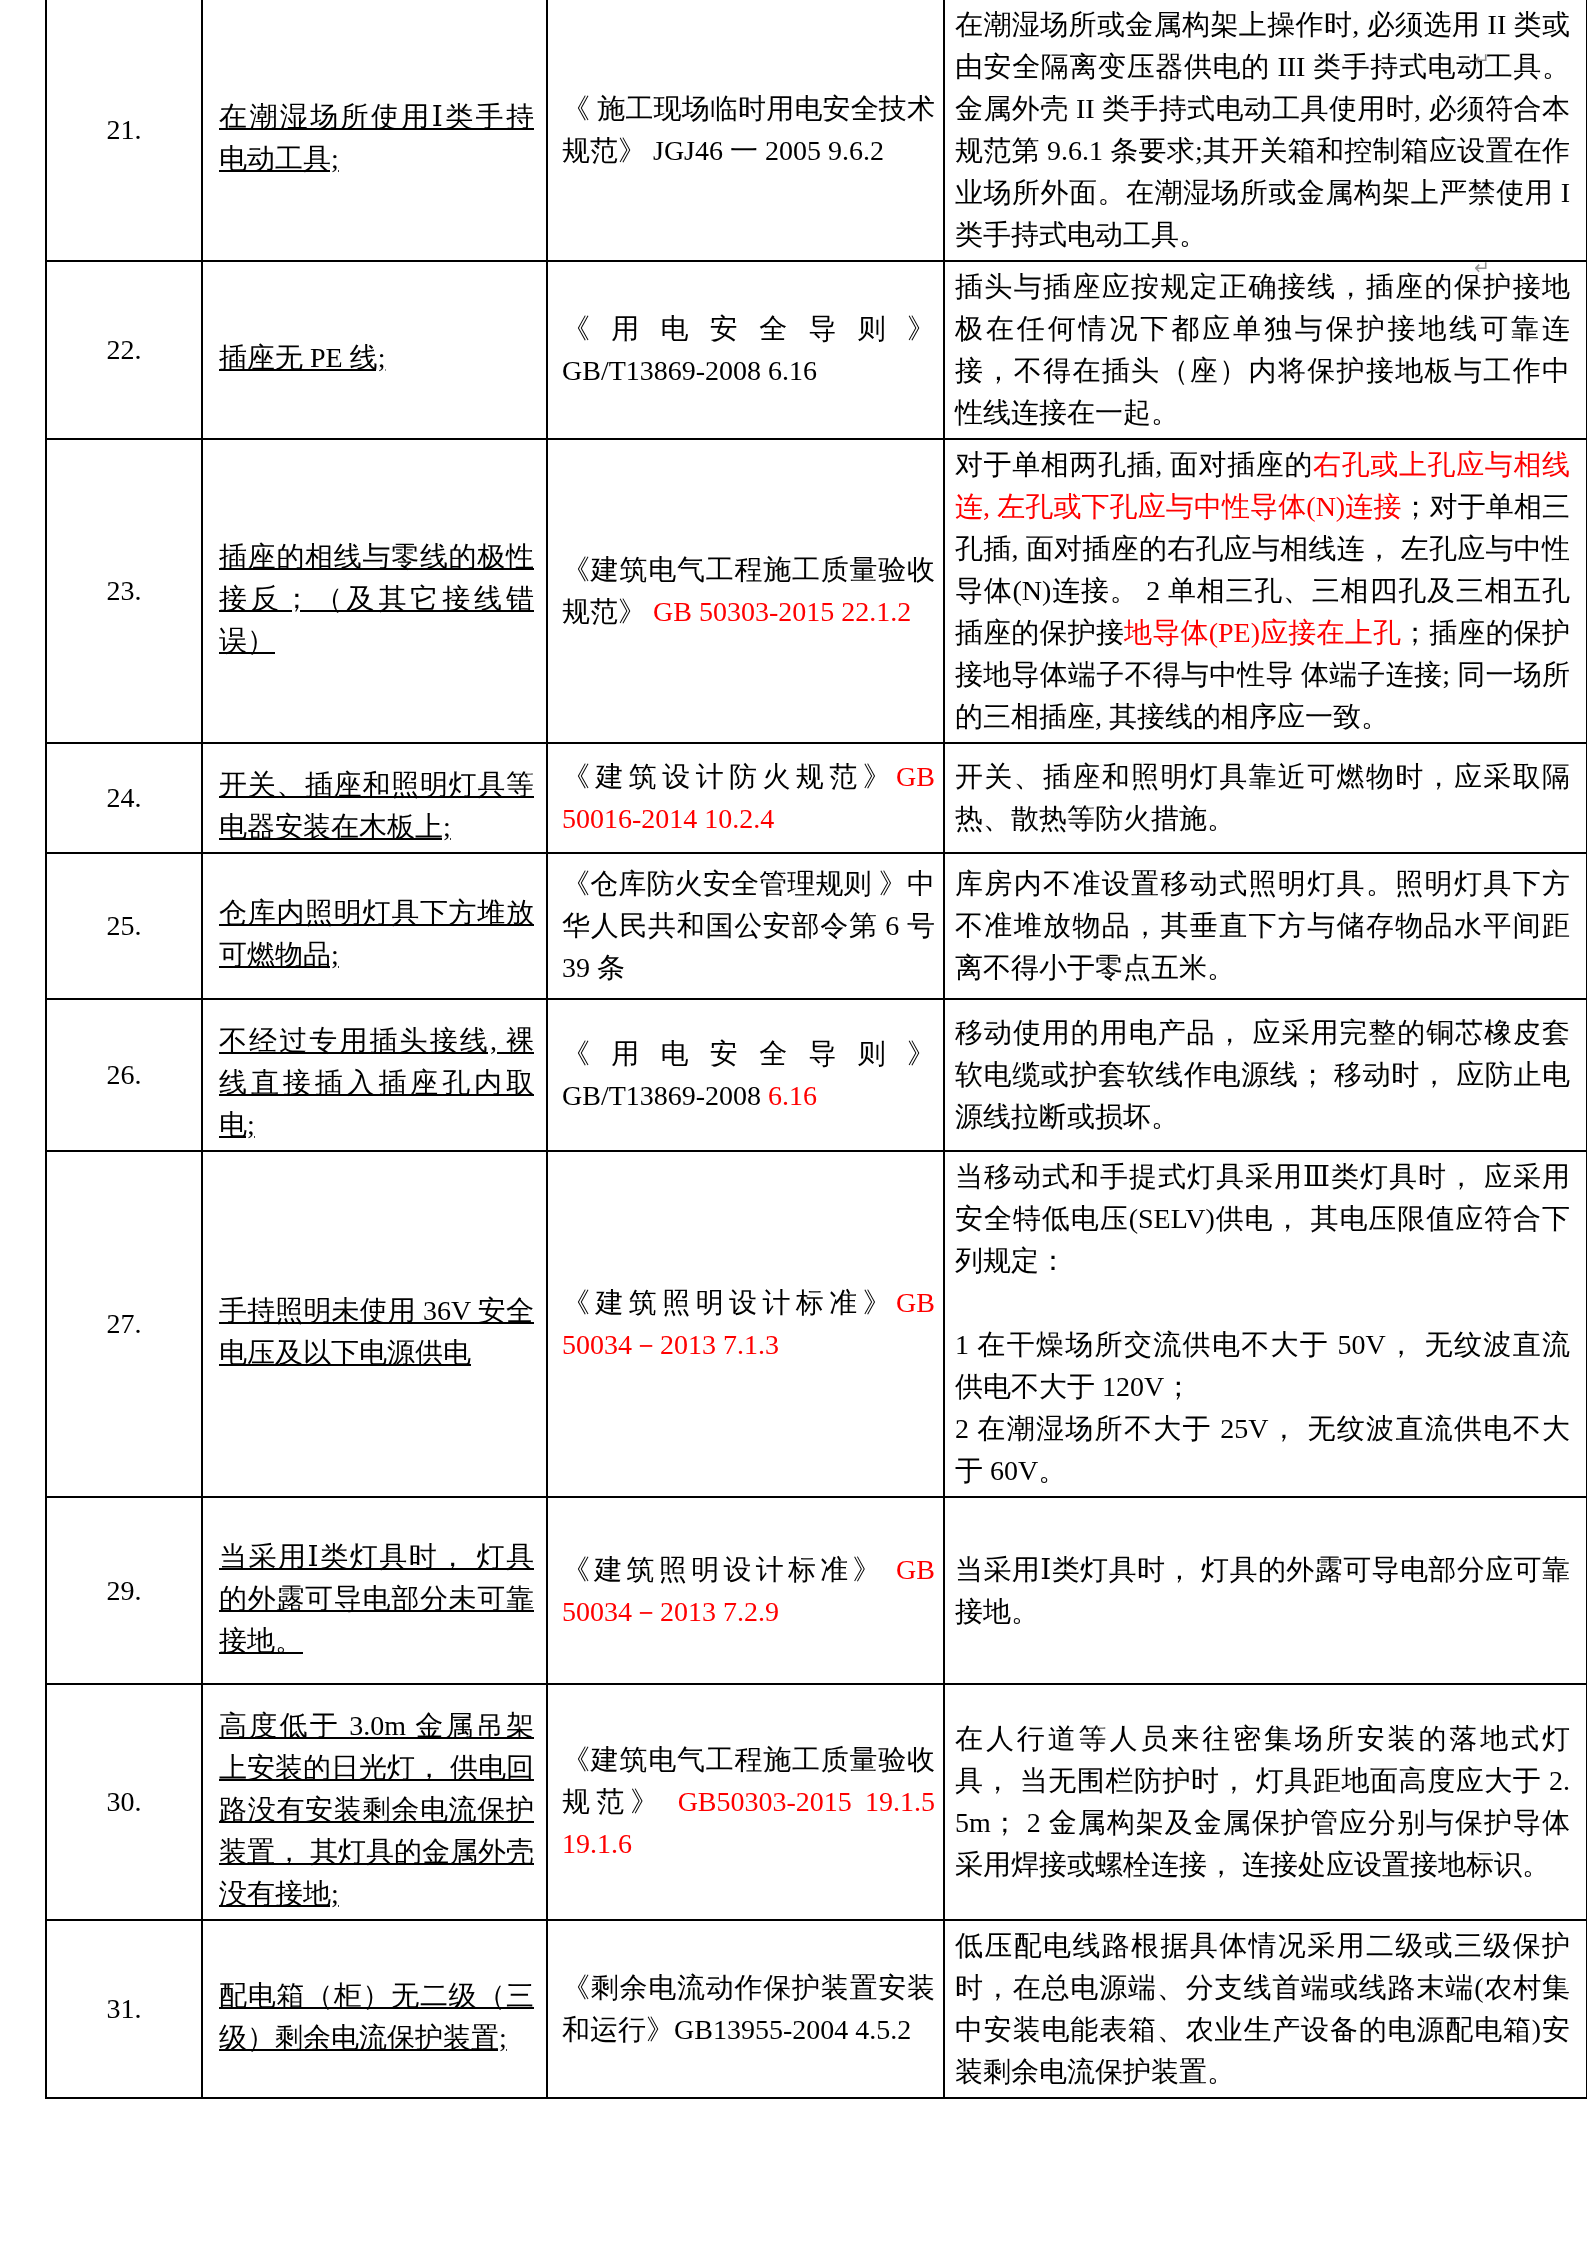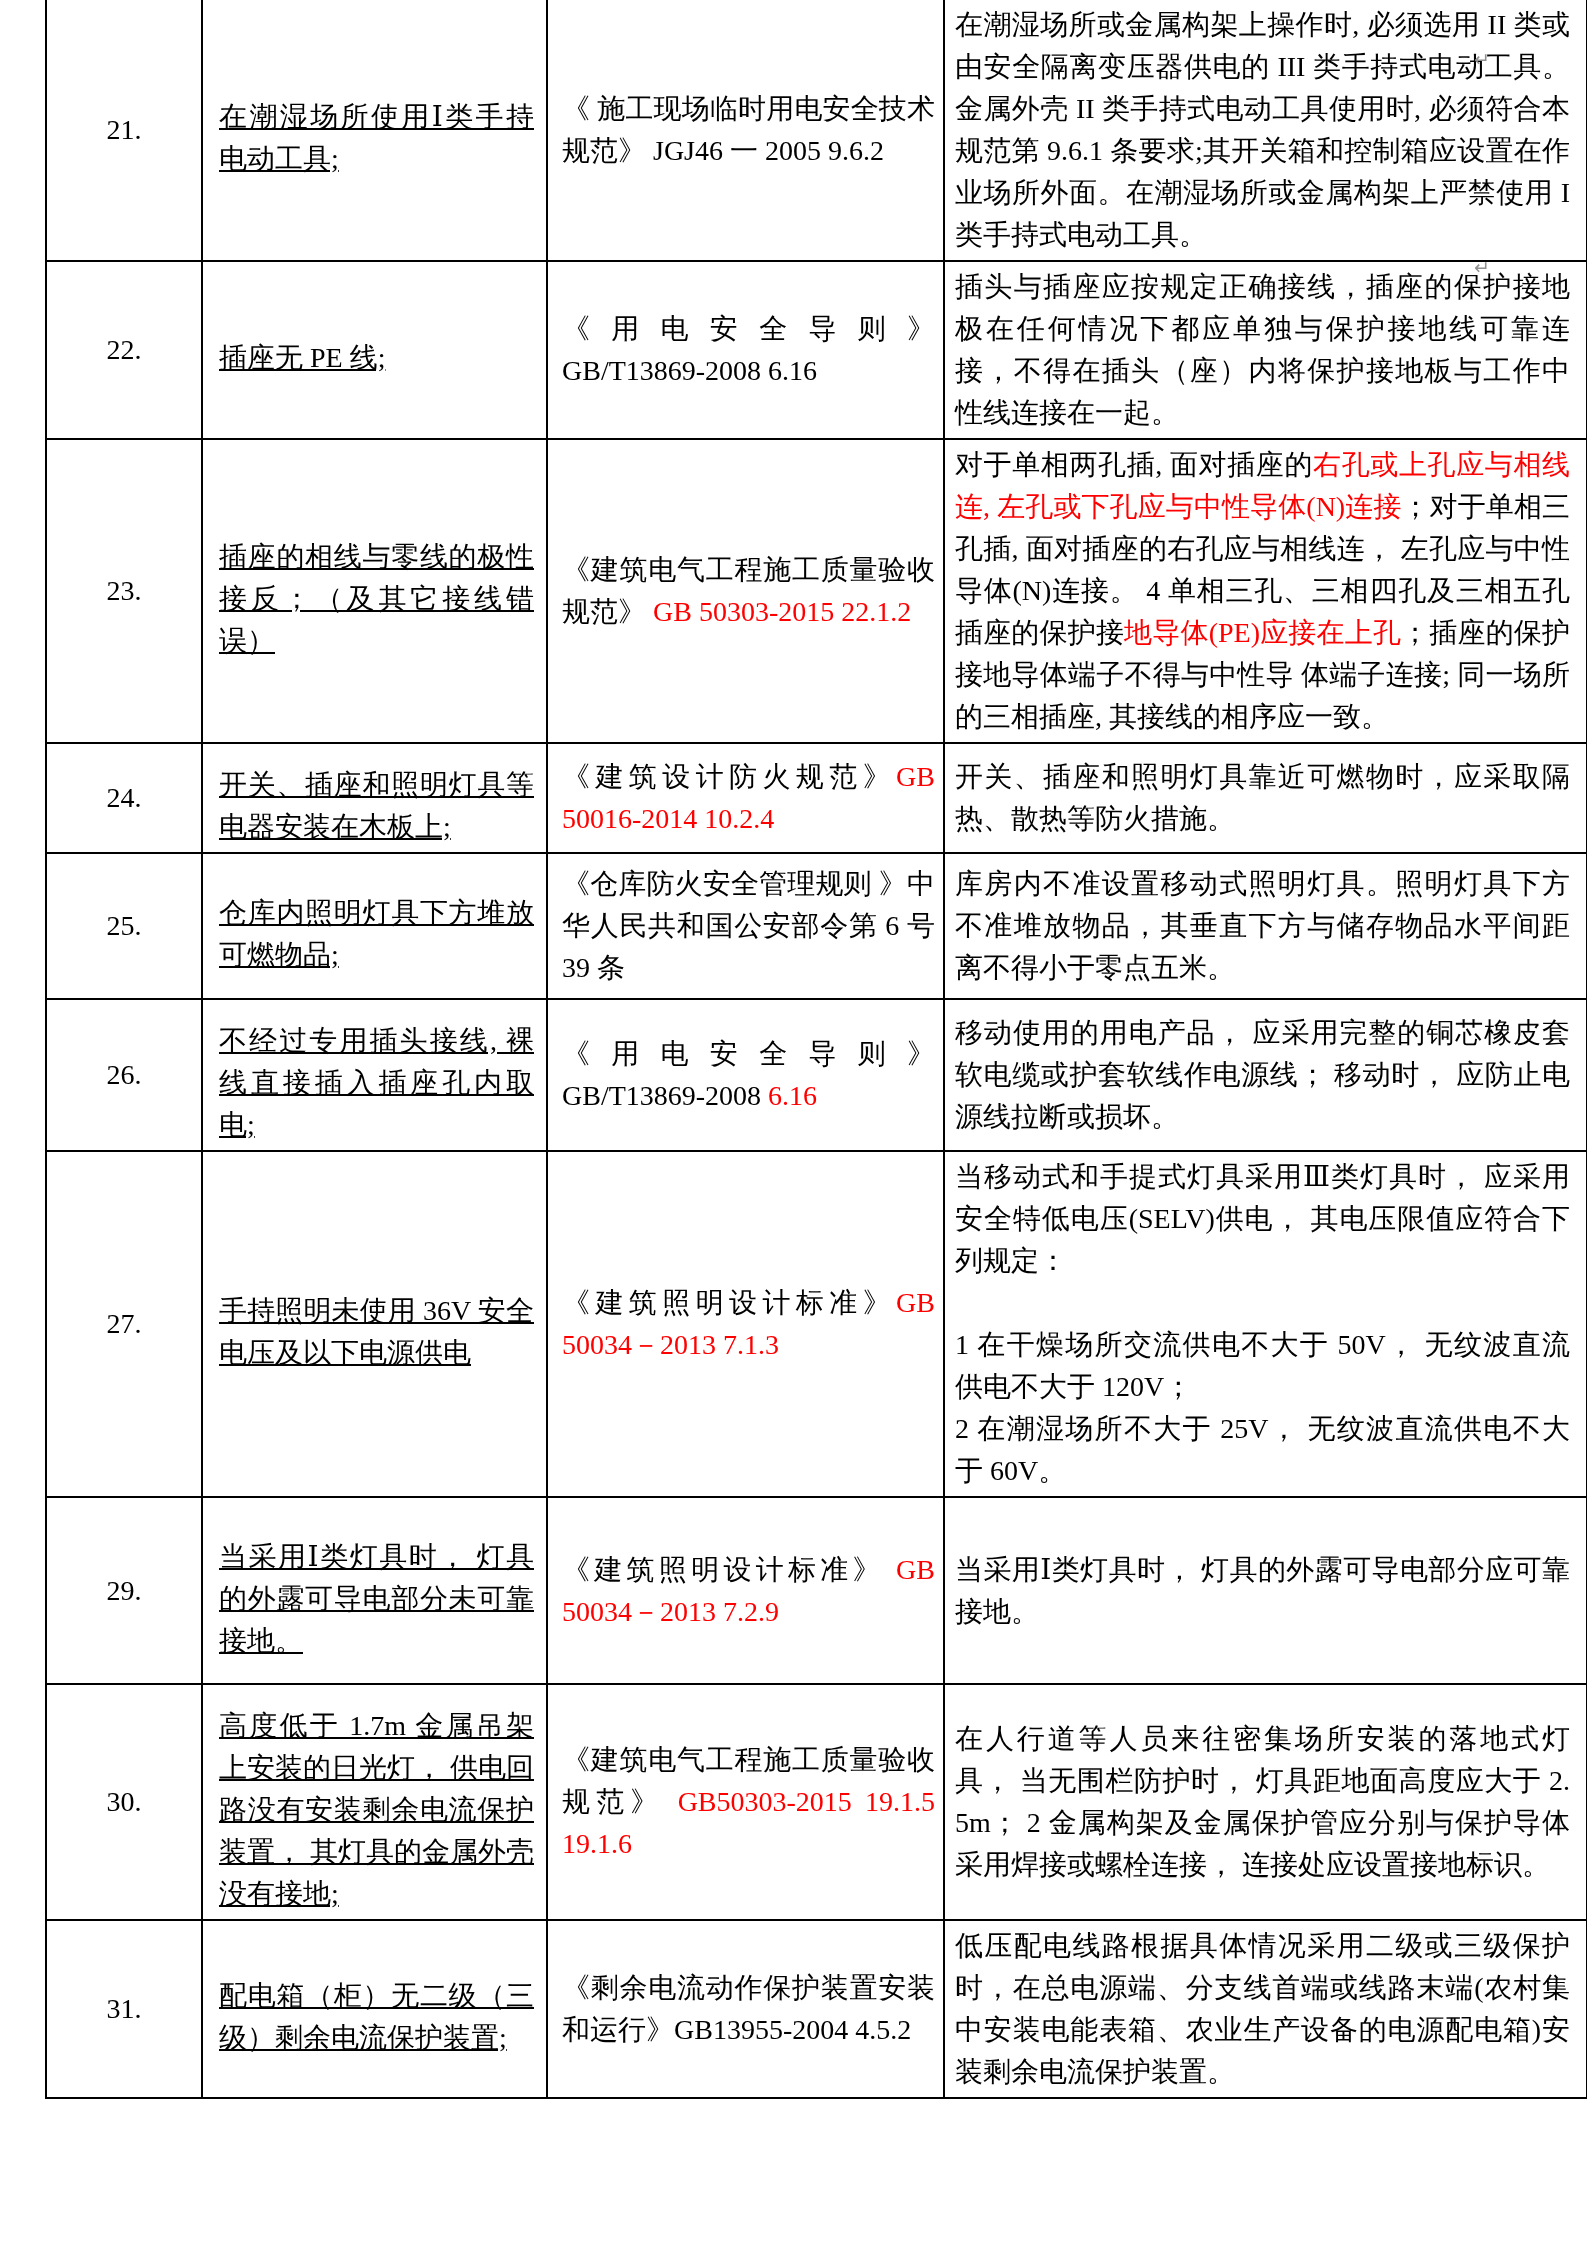--- a/index.html
+++ b/index.html
@@ -51,21 +51,21 @@
         <td class="c-std"><span class="">《用电安全导则》 GB/T13869-2008 6.16</span></td>
         <td class="c-detail">
           <div class="para"><span class="">插头与插座应按规定正确接线，插座的保护接地极在任何情况下都应单独与保护接地线可靠连接，不得在插头（座）内将保护接地板与工作中性线连接在一起。</span></div>
         </td>
       </tr>
       <tr style="height: 292px;">
         <td class="c-num">23.</td>
         <td class="c-issue">插座的相线与零线的极性接反；（及其它接线错误）</td>
         <td class="c-std"><span class="">《建筑电气工程施工质量验收规范》 </span><span class="red">GB  50303-2015 22.1.2</span></td>
         <td class="c-detail">
-          <div class="para"><span class="">对于单相两孔插, 面对插座的</span><span class="red">右孔或上孔应与相线连, 左孔或下孔应与中性导体(N)连接</span><span class="">；对于单相三孔插, 面对插座的右孔应与相线连， 左孔应与中性导体(N)连接。 4 单相三孔、三相四孔及三相五孔插座的保护接</span><span class="red">地导体(PE)应接在上孔</span><span class="">；插座的保护接地导体端子不得与中性导 体端子连接; 同一场所的三相插座, 其接线的相序应一致。</span></div>
+          <div class="para"><span class="">对于单相两孔插, 面对插座的</span><span class="red">右孔或上孔应与相线连, 左孔或下孔应与中性导体(N)连接</span><span class="">；对于单相三孔插, 面对插座的右孔应与相线连， 左孔应与中性导体(N)连接。 2 单相三孔、三相四孔及三相五孔插座的保护接</span><span class="red">地导体(PE)应接在上孔</span><span class="">；插座的保护接地导体端子不得与中性导 体端子连接; 同一场所的三相插座, 其接线的相序应一致。</span></div>
         </td>
       </tr>
       <tr style="height: 85px;">
         <td class="c-num">24.</td>
         <td class="c-issue">开关、插座和照明灯具等电器安装在木板上;</td>
         <td class="c-std"><span class="">《建筑设计防火规范》</span><span class="red">GB 50016-2014 10.2.4</span></td>
         <td class="c-detail">
           <div class="para"><span class="">开关、插座和照明灯具靠近可燃物时，应采取隔热、散热等防火措施。</span></div>
         </td>
       </tr>
@@ -99,21 +99,21 @@
       <tr style="height: 187px;">
         <td class="c-num">29.</td>
         <td class="c-issue">当采用Ⅰ类灯具时， 灯具的外露可导电部分未可靠接地。</td>
         <td class="c-std"><span class="">《建筑照明设计标准》 </span><span class="red">GB 50034－2013 7.2.9</span></td>
         <td class="c-detail">
           <div class="para"><span class="">当采用Ⅰ类灯具时， 灯具的外露可导电部分应可靠接地。</span></div>
         </td>
       </tr>
       <tr style="height: 210px;">
         <td class="c-num">30.</td>
-        <td class="c-issue">高度低于 1.7m 金属吊架上安装的日光灯， 供电回路没有安装剩余电流保护装置， 其灯具的金属外壳没有接地;</td>
+        <td class="c-issue">高度低于 3.0m 金属吊架上安装的日光灯， 供电回路没有安装剩余电流保护装置， 其灯具的金属外壳没有接地;</td>
         <td class="c-std"><span class="">《建筑电气工程施工质量验收规范》 </span><span class="red">GB50303-2015 19.1.5  19.1.6</span></td>
         <td class="c-detail">
           <div class="para"><span class="">在人行道等人员来往密集场所安装的落地式灯具， 当无围栏防护时， 灯具距地面高度应大于 2. 5m；  2 金属构架及金属保护管应分别与保护导体采用焊接或螺栓连接， 连接处应设置接地标识。</span></div>
         </td>
       </tr>
       <tr style="height: 167px;">
         <td class="c-num">31.</td>
         <td class="c-issue">配电箱（柜）无二级（三级）剩余电流保护装置;</td>
         <td class="c-std"><span class="">《剩余电流动作保护装置安装和运行》GB13955-2004 4.5.2</span></td>
         <td class="c-detail">

